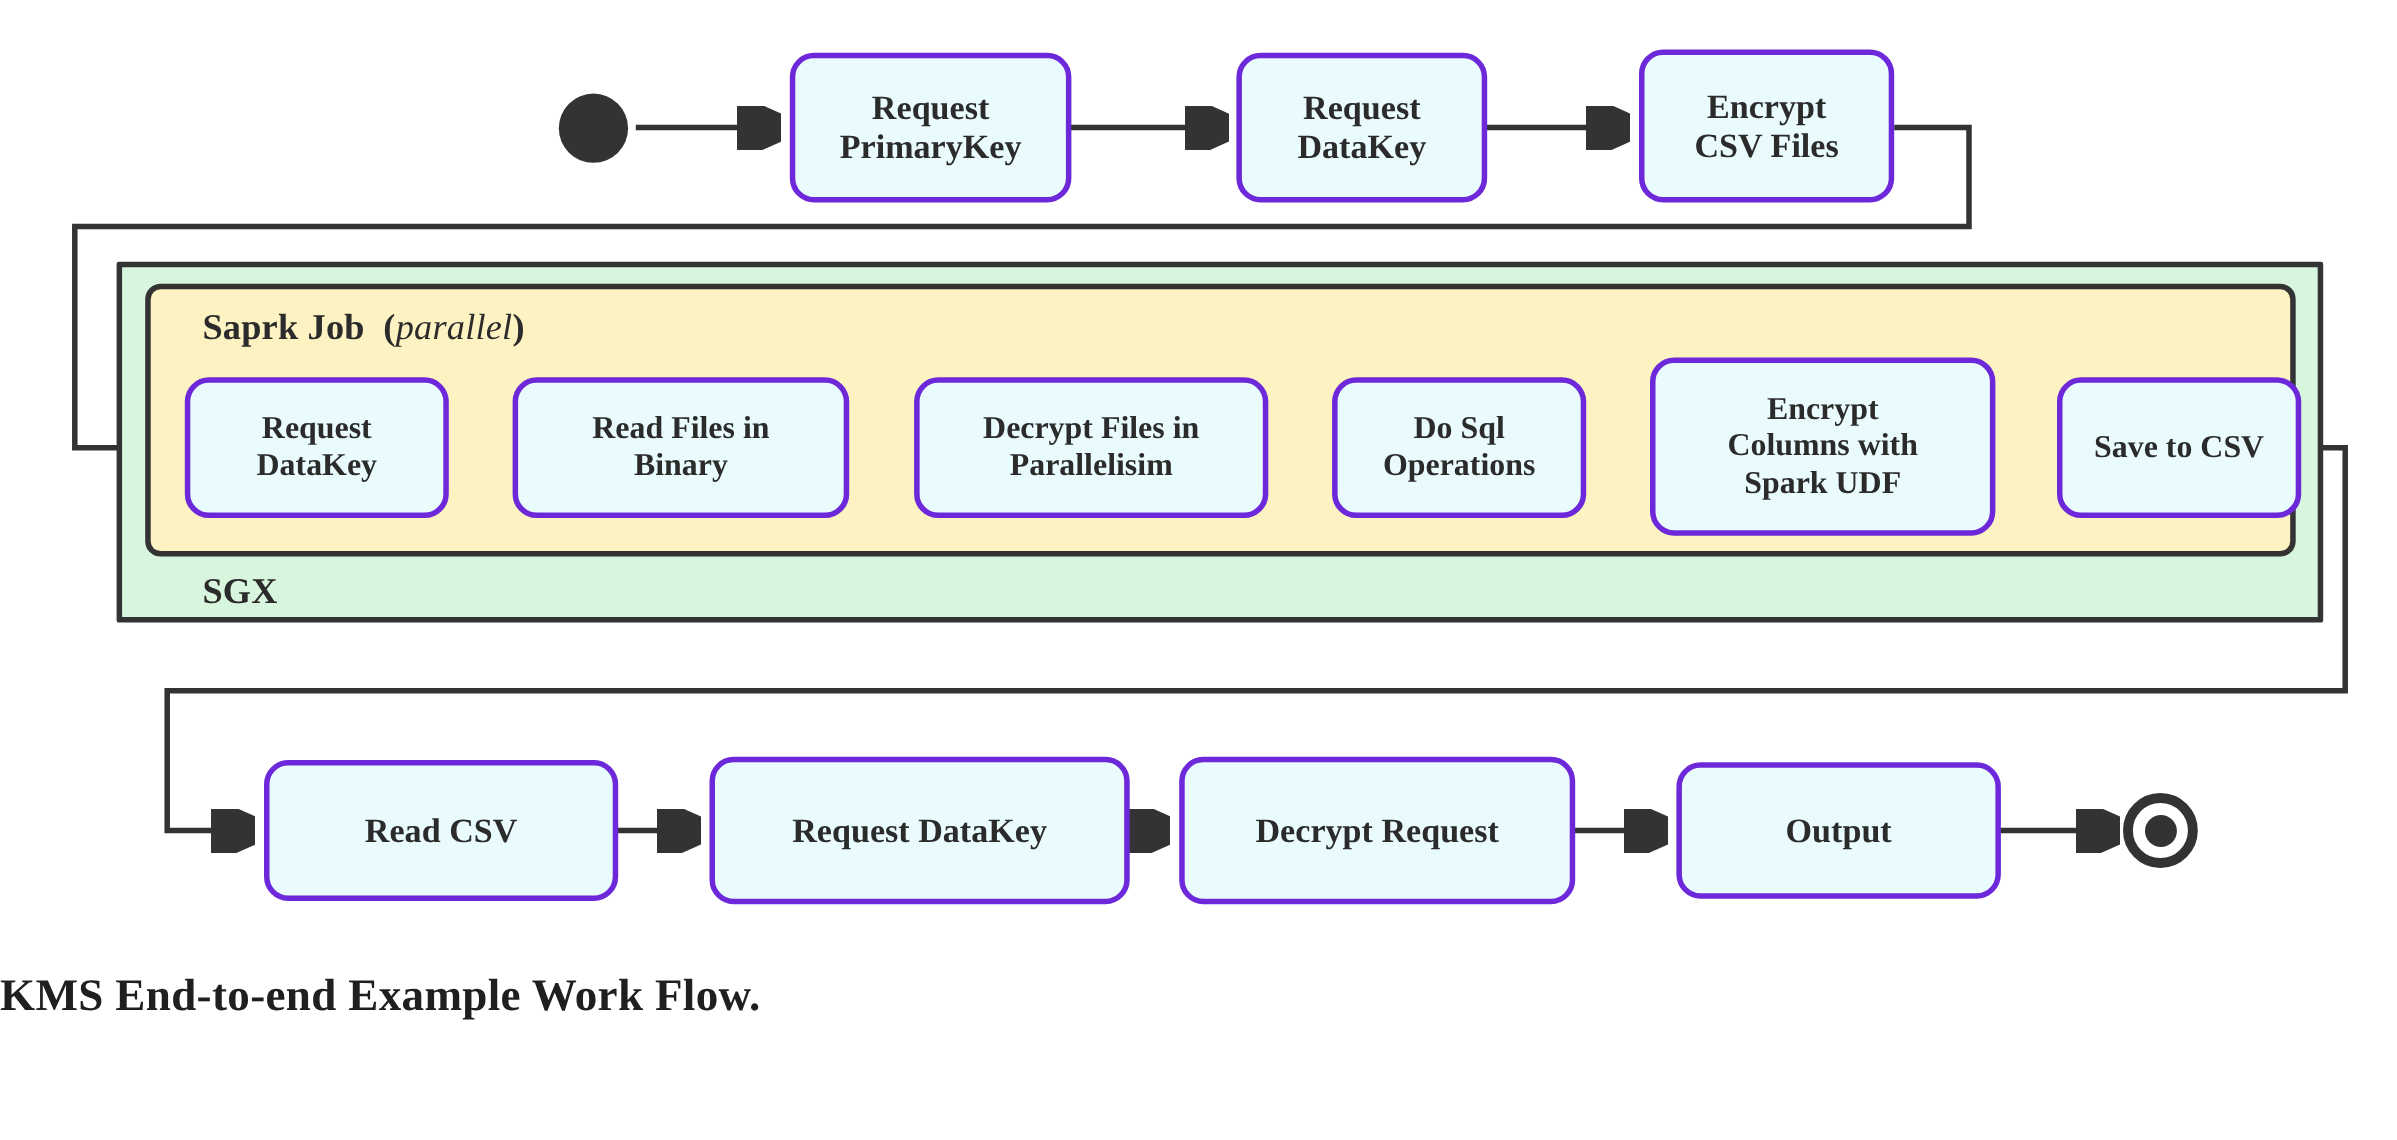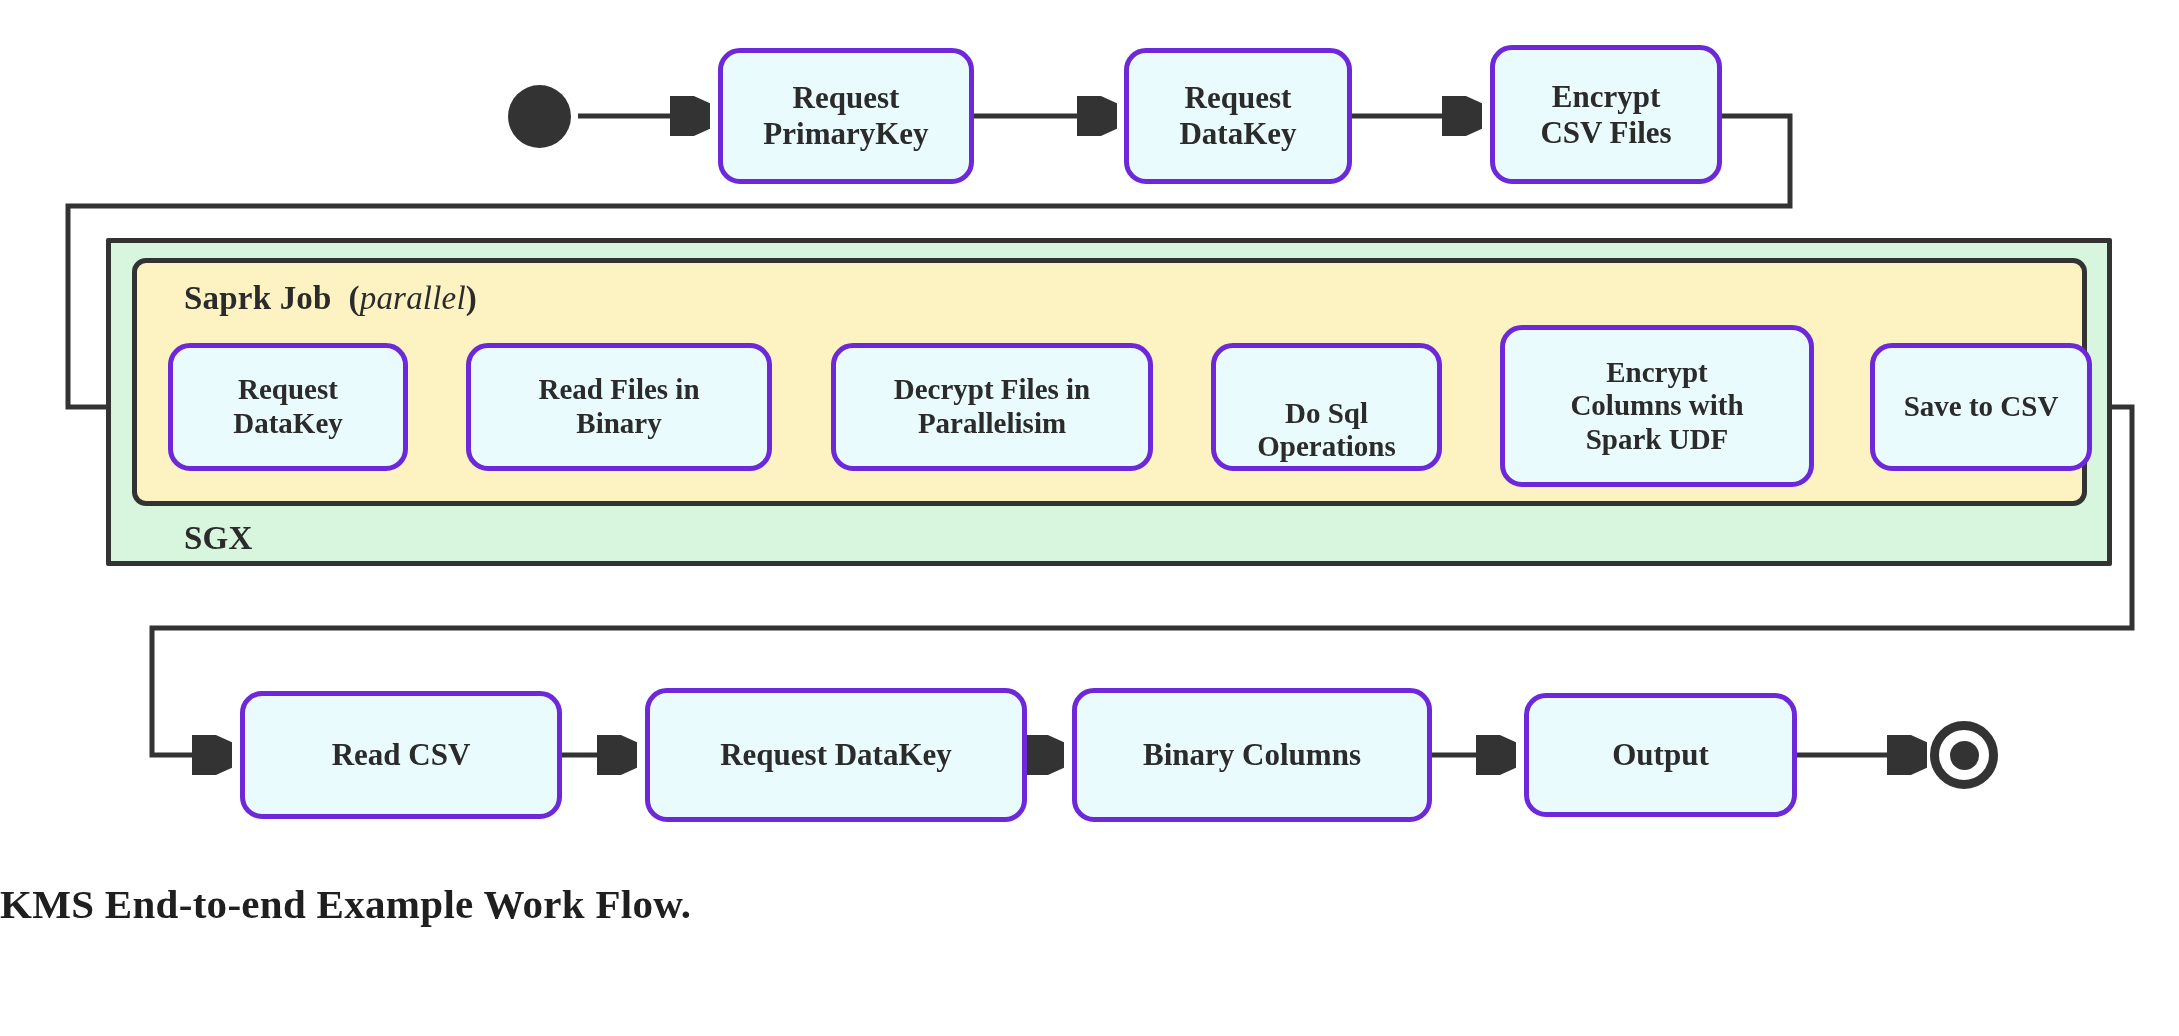--- a/index.html
+++ b/index.html
@@ -196,21 +196,21 @@
       </span>
   </div>
 
   <div class="node" style="left:831px; top:343px; width:322px; height:128px; font-size:29px; background:#e9fbfd;">
     <span>
         <span>Decrypt Files in</span>
         <span>Parallelisim</span>
       </span>
   </div>
 
-  <div class="node" style="left:1211px; top:343px; width:231px; height:128px; font-size:29px; background:#e9fbfd;align-items:flex-end;">
+  <div class="node" style="left:1211px; top:343px; width:231px; height:128px; font-size:29px; background:#e9fbfd;">
     <span>
         <span>Do Sql</span>
         <span>Operations</span>
       </span>
   </div>
 
   <div class="node" style="left:1500px; top:325px; width:314px; height:162px; font-size:29px; background:#e9fbfd;">
     <span>
         <span>Encrypt</span>
         <span>Columns with</span>
@@ -231,25 +231,25 @@
   </div>
 
   <div class="node" style="left:645px; top:688px; width:382px; height:134px; font-size:31px; background:#e9fbfd;">
     <span>
         <span>Request DataKey</span>
       </span>
   </div>
 
   <div class="node" style="left:1072px; top:688px; width:360px; height:134px; font-size:31px; background:#e9fbfd;">
     <span>
-        <span>Binary Columns</span>
-      </span>
-  </div>
-
-  <div class="node" style="left:1524px; top:693px; width:273px; height:124px; font-size:31px; background:#e9fbfd;">
+        <span>Decrypt Request</span>
+      </span>
+  </div>
+
+  <div class="node" style="left:1524px; top:693px; width:295px; height:124px; font-size:31px; background:#e9fbfd;">
     <span>
         <span>Output</span>
       </span>
   </div>
 
   <div class="end-node" style="left:1930px; top:721px; width:68px; height:68px; border:9px solid #333333; background:#ffffff;">
     <div class="inner-dot" style="width:29px; height:29px; background:#333333;"></div>
   </div>
 
   <div id="caption" style="top:880px; font-size:41px;">

